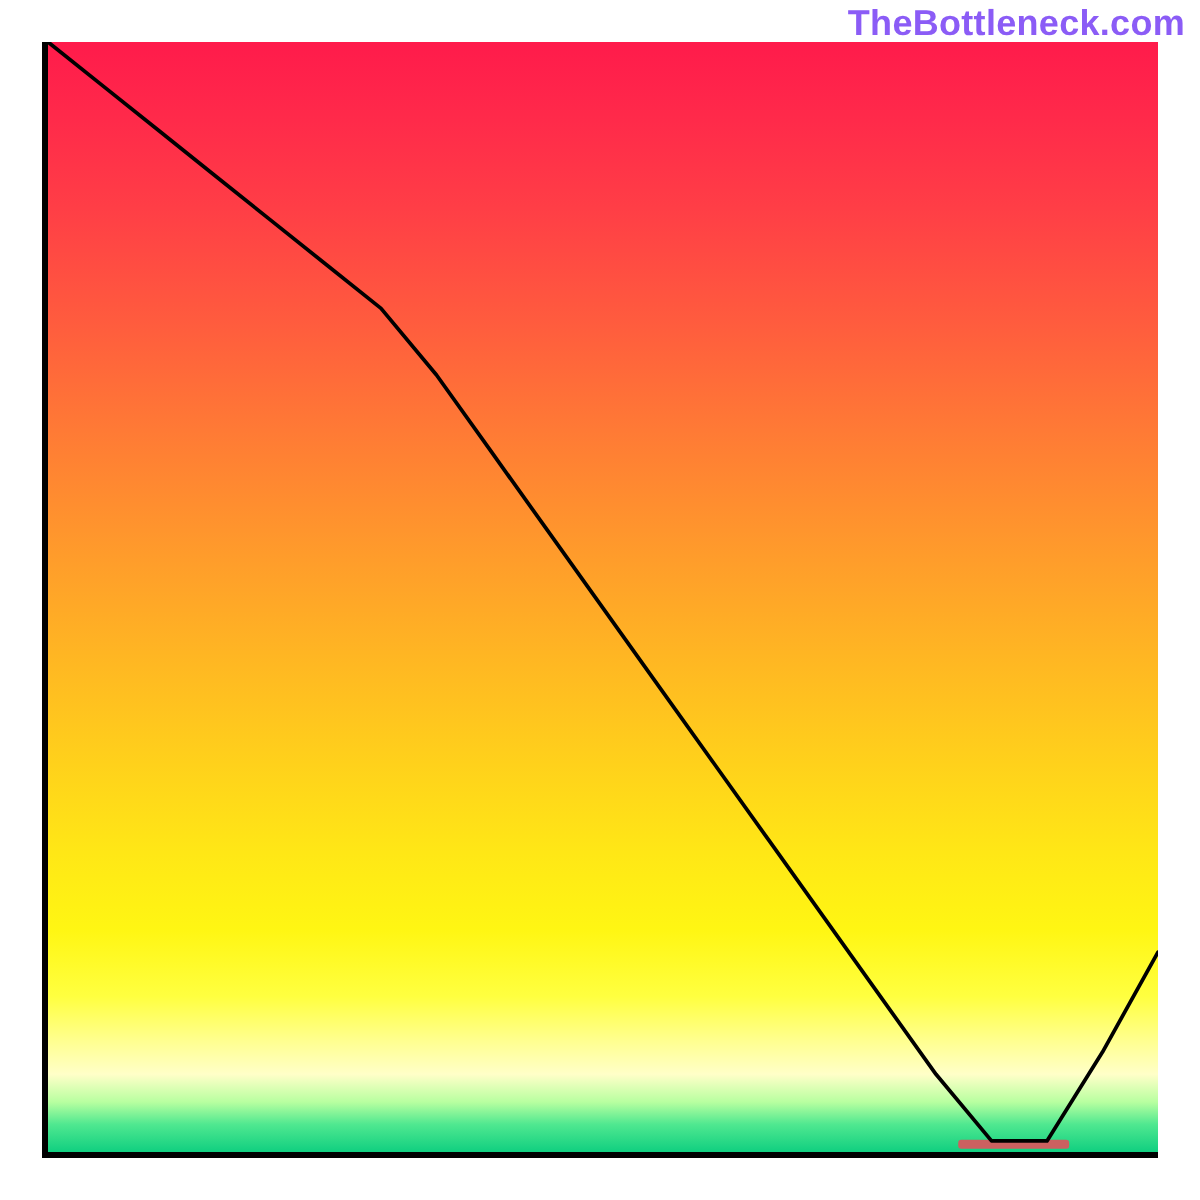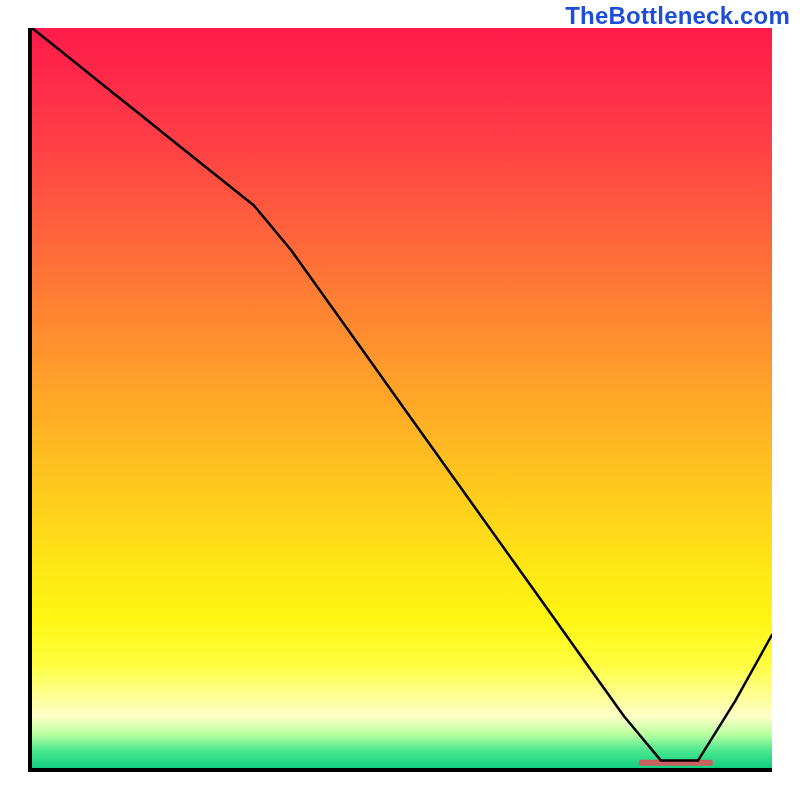--- a/index.html
+++ b/index.html
@@ -15,21 +15,21 @@
     position: relative;
     width: 800px;
     height: 800px;
   }
   .watermark {
     position: absolute;
     top: 2px;
     right: 10px;
     font-size: 24px;
     font-weight: 600;
-    color: #1d4ed8;
+    color: #8b5cf6;
     letter-spacing: 0.2px;
   }
   .axes-frame {
     position: absolute;
     left: 28px;
     top: 28px;
     width: 744px;
     height: 744px;
     border-left: 4px solid #000;
     border-bottom: 4px solid #000;

